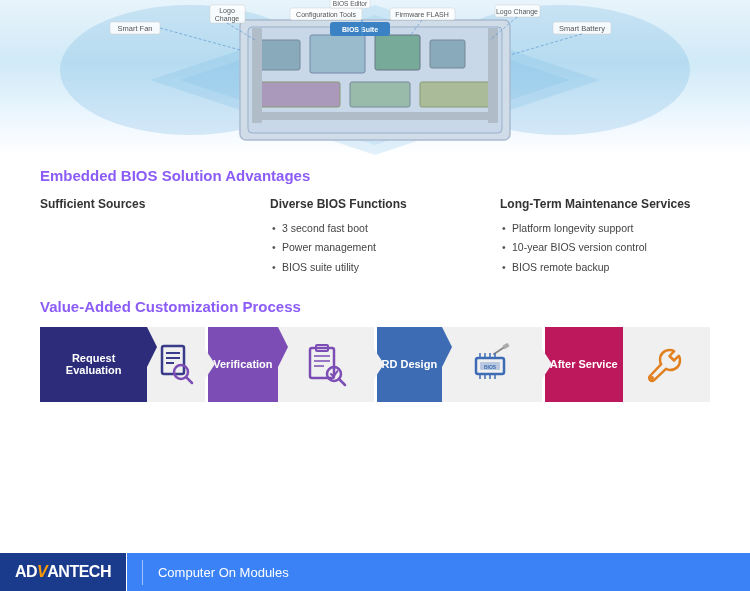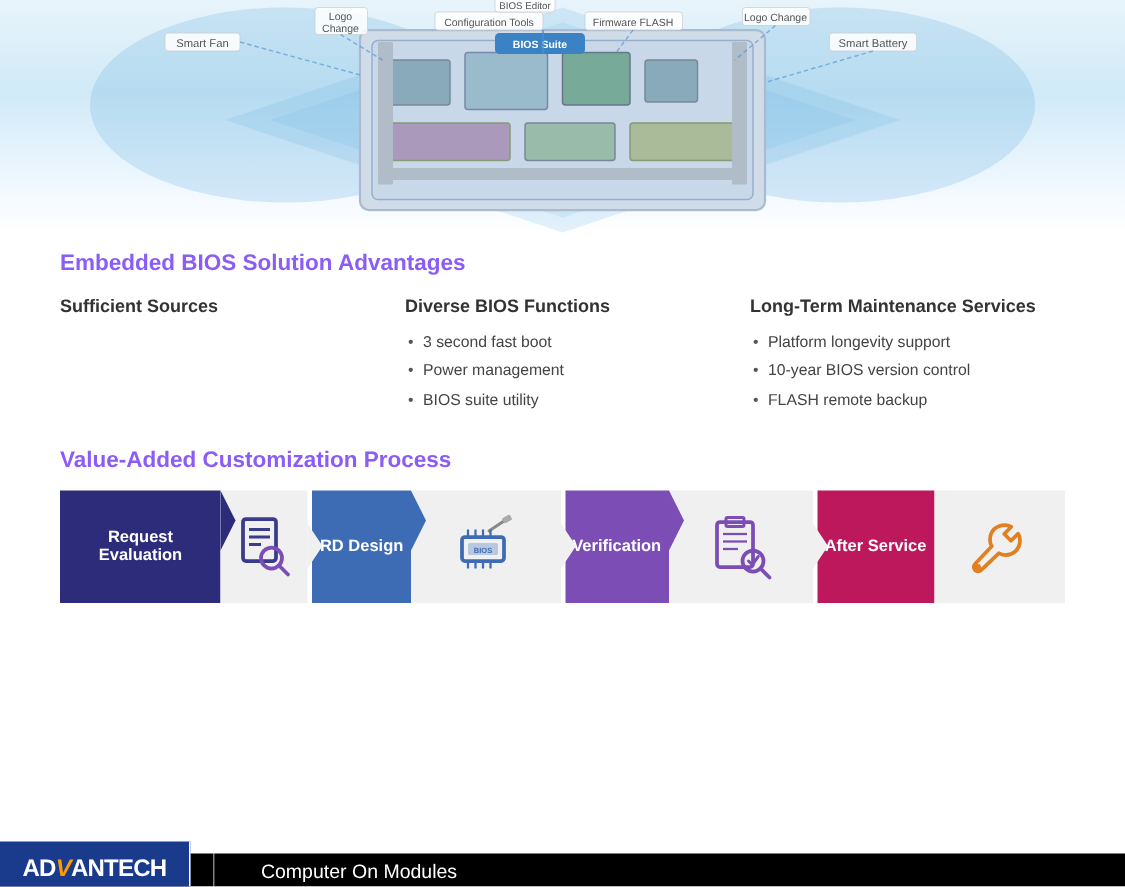--- a/index.html
+++ b/index.html
@@ -150,22 +150,22 @@
       border-left: 10px solid #f0f0f0;
       z-index: 2;
     }
 
     
     .footer {
       position: absolute;
       bottom: 0;
       left: 0;
       right: 0;
-      height: 22px;
-      background: #000000;
+      height: 38px;
+      background: #3b82f6;
       display: flex;
       align-items: center;
     }
 
     .footer-logo-box {
       background: #1a3a8c;
       height: 38px;
       display: flex;
       align-items: center;
       padding: 0 15px;
@@ -186,21 +186,20 @@
       width: 1px;
       height: 25px;
       background: rgba(255,255,255,0.5);
       margin: 0 15px;
     }
 
     .footer-subtitle {
       color: #fff;
       font-size: 13px;
       font-weight: normal;
-      margin-left: 16px;
     }
 
     
     .icon-svg {
       width: 48px;
       height: 48px;
     }
 
   </style>
 </head>
@@ -282,21 +281,21 @@
         <li>Power management</li>
         <li>BIOS suite utility</li>
       </ul>
     </div>
 
     <div class="advantage-col">
       <div class="col-title">Long-Term Maintenance Services</div>
       <ul class="col-items">
         <li>Platform longevity support</li>
         <li>10-year BIOS version control</li>
-        <li>FLASH remote backup</li>
+        <li>BIOS remote backup</li>
       </ul>
     </div>
 
   </div>
 
   <div class="value-section">
     <div class="section-title-blue">Value-Added Customization Process</div>
 
     <div class="steps-wrapper">
 
@@ -312,20 +311,43 @@
             <line x1="14" y1="18" x2="28" y2="18" stroke="#3b3b8c" stroke-width="2"></line>
             <line x1="14" y1="23" x2="22" y2="23" stroke="#3b3b8c" stroke-width="2"></line>
             <circle cx="29" cy="32" r="7" fill="none" stroke="#7b4db5" stroke-width="2.5"></circle>
             <line x1="34" y1="37" x2="40" y2="43" stroke="#7b4db5" stroke-width="2.5" stroke-linecap="round"></line>
           </svg>
           <div class="step-body-arrow"></div>
         </div>
       </div>
 
       <div class="step-item">
+        <div class="step-header purple">
+          <span>Verification</span>
+          <div class="step-header-arrow purple"></div>
+        </div>
+        <div class="step-body">
+          <svg class="icon-svg" viewBox="0 0 48 48" fill="none" xmlns="http://www.w3.org/2000/svg">
+
+            <rect x="8" y="8" width="24" height="30" rx="2" fill="none" stroke="#7b4db5" stroke-width="2.5"></rect>
+            <rect x="14" y="5" width="12" height="6" rx="1" fill="none" stroke="#7b4db5" stroke-width="2"></rect>
+            <line x1="12" y1="16" x2="28" y2="16" stroke="#7b4db5" stroke-width="1.5"></line>
+            <line x1="12" y1="21" x2="28" y2="21" stroke="#7b4db5" stroke-width="1.5"></line>
+            <line x1="12" y1="26" x2="22" y2="26" stroke="#7b4db5" stroke-width="1.5"></line>
+
+            <circle cx="32" cy="34" r="7" fill="none" stroke="#7b4db5" stroke-width="2.5"></circle>
+            <line x1="37" y1="39" x2="43" y2="45" stroke="#7b4db5" stroke-width="2.5" stroke-linecap="round"></line>
+
+            <polyline points="29,34 31.5,36.5 35.5,31" stroke="#7b4db5" stroke-width="2" stroke-linecap="round" stroke-linejoin="round" fill="none"></polyline>
+          </svg>
+          <div class="step-body-arrow"></div>
+        </div>
+      </div>
+
+      <div class="step-item">
         <div class="step-header medium-blue">
           <span>RD Design</span>
           <div class="step-header-arrow medium-blue"></div>
         </div>
         <div class="step-body">
           <svg class="icon-svg" viewBox="0 0 48 48" fill="none" xmlns="http://www.w3.org/2000/svg">
 
             <rect x="8" y="18" width="28" height="16" rx="2" fill="none" stroke="#3d6cb5" stroke-width="2.5"></rect>
             <rect x="12" y="22" width="20" height="8" rx="1" fill="#3d6cb5" opacity="0.3"></rect>
             <text x="22" y="28.5" text-anchor="middle" fill="#3d6cb5" font-size="5" font-weight="bold">BIOS</text>
@@ -340,43 +362,20 @@
             <line x1="12" y1="34" x2="12" y2="39" stroke="#3d6cb5" stroke-width="1.5"></line>
             <line x1="17" y1="34" x2="17" y2="39" stroke="#3d6cb5" stroke-width="1.5"></line>
             <line x1="22" y1="34" x2="22" y2="39" stroke="#3d6cb5" stroke-width="1.5"></line>
             <line x1="27" y1="34" x2="27" y2="39" stroke="#3d6cb5" stroke-width="1.5"></line>
           </svg>
           <div class="step-body-arrow"></div>
         </div>
       </div>
 
       <div class="step-item">
-        <div class="step-header purple">
-          <span>Verification</span>
-          <div class="step-header-arrow purple"></div>
-        </div>
-        <div class="step-body">
-          <svg class="icon-svg" viewBox="0 0 48 48" fill="none" xmlns="http://www.w3.org/2000/svg">
-
-            <rect x="8" y="8" width="24" height="30" rx="2" fill="none" stroke="#7b4db5" stroke-width="2.5"></rect>
-            <rect x="14" y="5" width="12" height="6" rx="1" fill="none" stroke="#7b4db5" stroke-width="2"></rect>
-            <line x1="12" y1="16" x2="28" y2="16" stroke="#7b4db5" stroke-width="1.5"></line>
-            <line x1="12" y1="21" x2="28" y2="21" stroke="#7b4db5" stroke-width="1.5"></line>
-            <line x1="12" y1="26" x2="22" y2="26" stroke="#7b4db5" stroke-width="1.5"></line>
-
-            <circle cx="32" cy="34" r="7" fill="none" stroke="#7b4db5" stroke-width="2.5"></circle>
-            <line x1="37" y1="39" x2="43" y2="45" stroke="#7b4db5" stroke-width="2.5" stroke-linecap="round"></line>
-
-            <polyline points="29,34 31.5,36.5 35.5,31" stroke="#7b4db5" stroke-width="2" stroke-linecap="round" stroke-linejoin="round" fill="none"></polyline>
-          </svg>
-          <div class="step-body-arrow"></div>
-        </div>
-      </div>
-
-      <div class="step-item">
         <div class="step-header orange">
           <span>After Service</span>
         </div>
         <div class="step-body">
           <svg class="icon-svg" viewBox="0 0 48 48" fill="none" xmlns="http://www.w3.org/2000/svg">
 
             <path d="M 28 10 C 22 10 18 14 18 20 C 18 21.5 18.4 23 19.2 24.2 L 8 36 C 6.9 37.1 6.9 39 8 40.1 C 9.1 41.2 11 41.2 12.1 40.1 L 24 28.8 C 25.2 29.6 26.7 30 28 30 C 34 30 38 26 38 20 C 38 18.5 37.6 17 36.8 15.8 L 32 20.5 L 27.5 16 L 32.2 11.2 C 30.9 10.4 29.5 10 28 10 Z" fill="none" stroke="#e08020" stroke-width="2.5" stroke-linecap="round" stroke-linejoin="round"></path>
             <circle cx="10" cy="38" r="2" fill="#e08020"></circle>
           </svg>
         </div>

